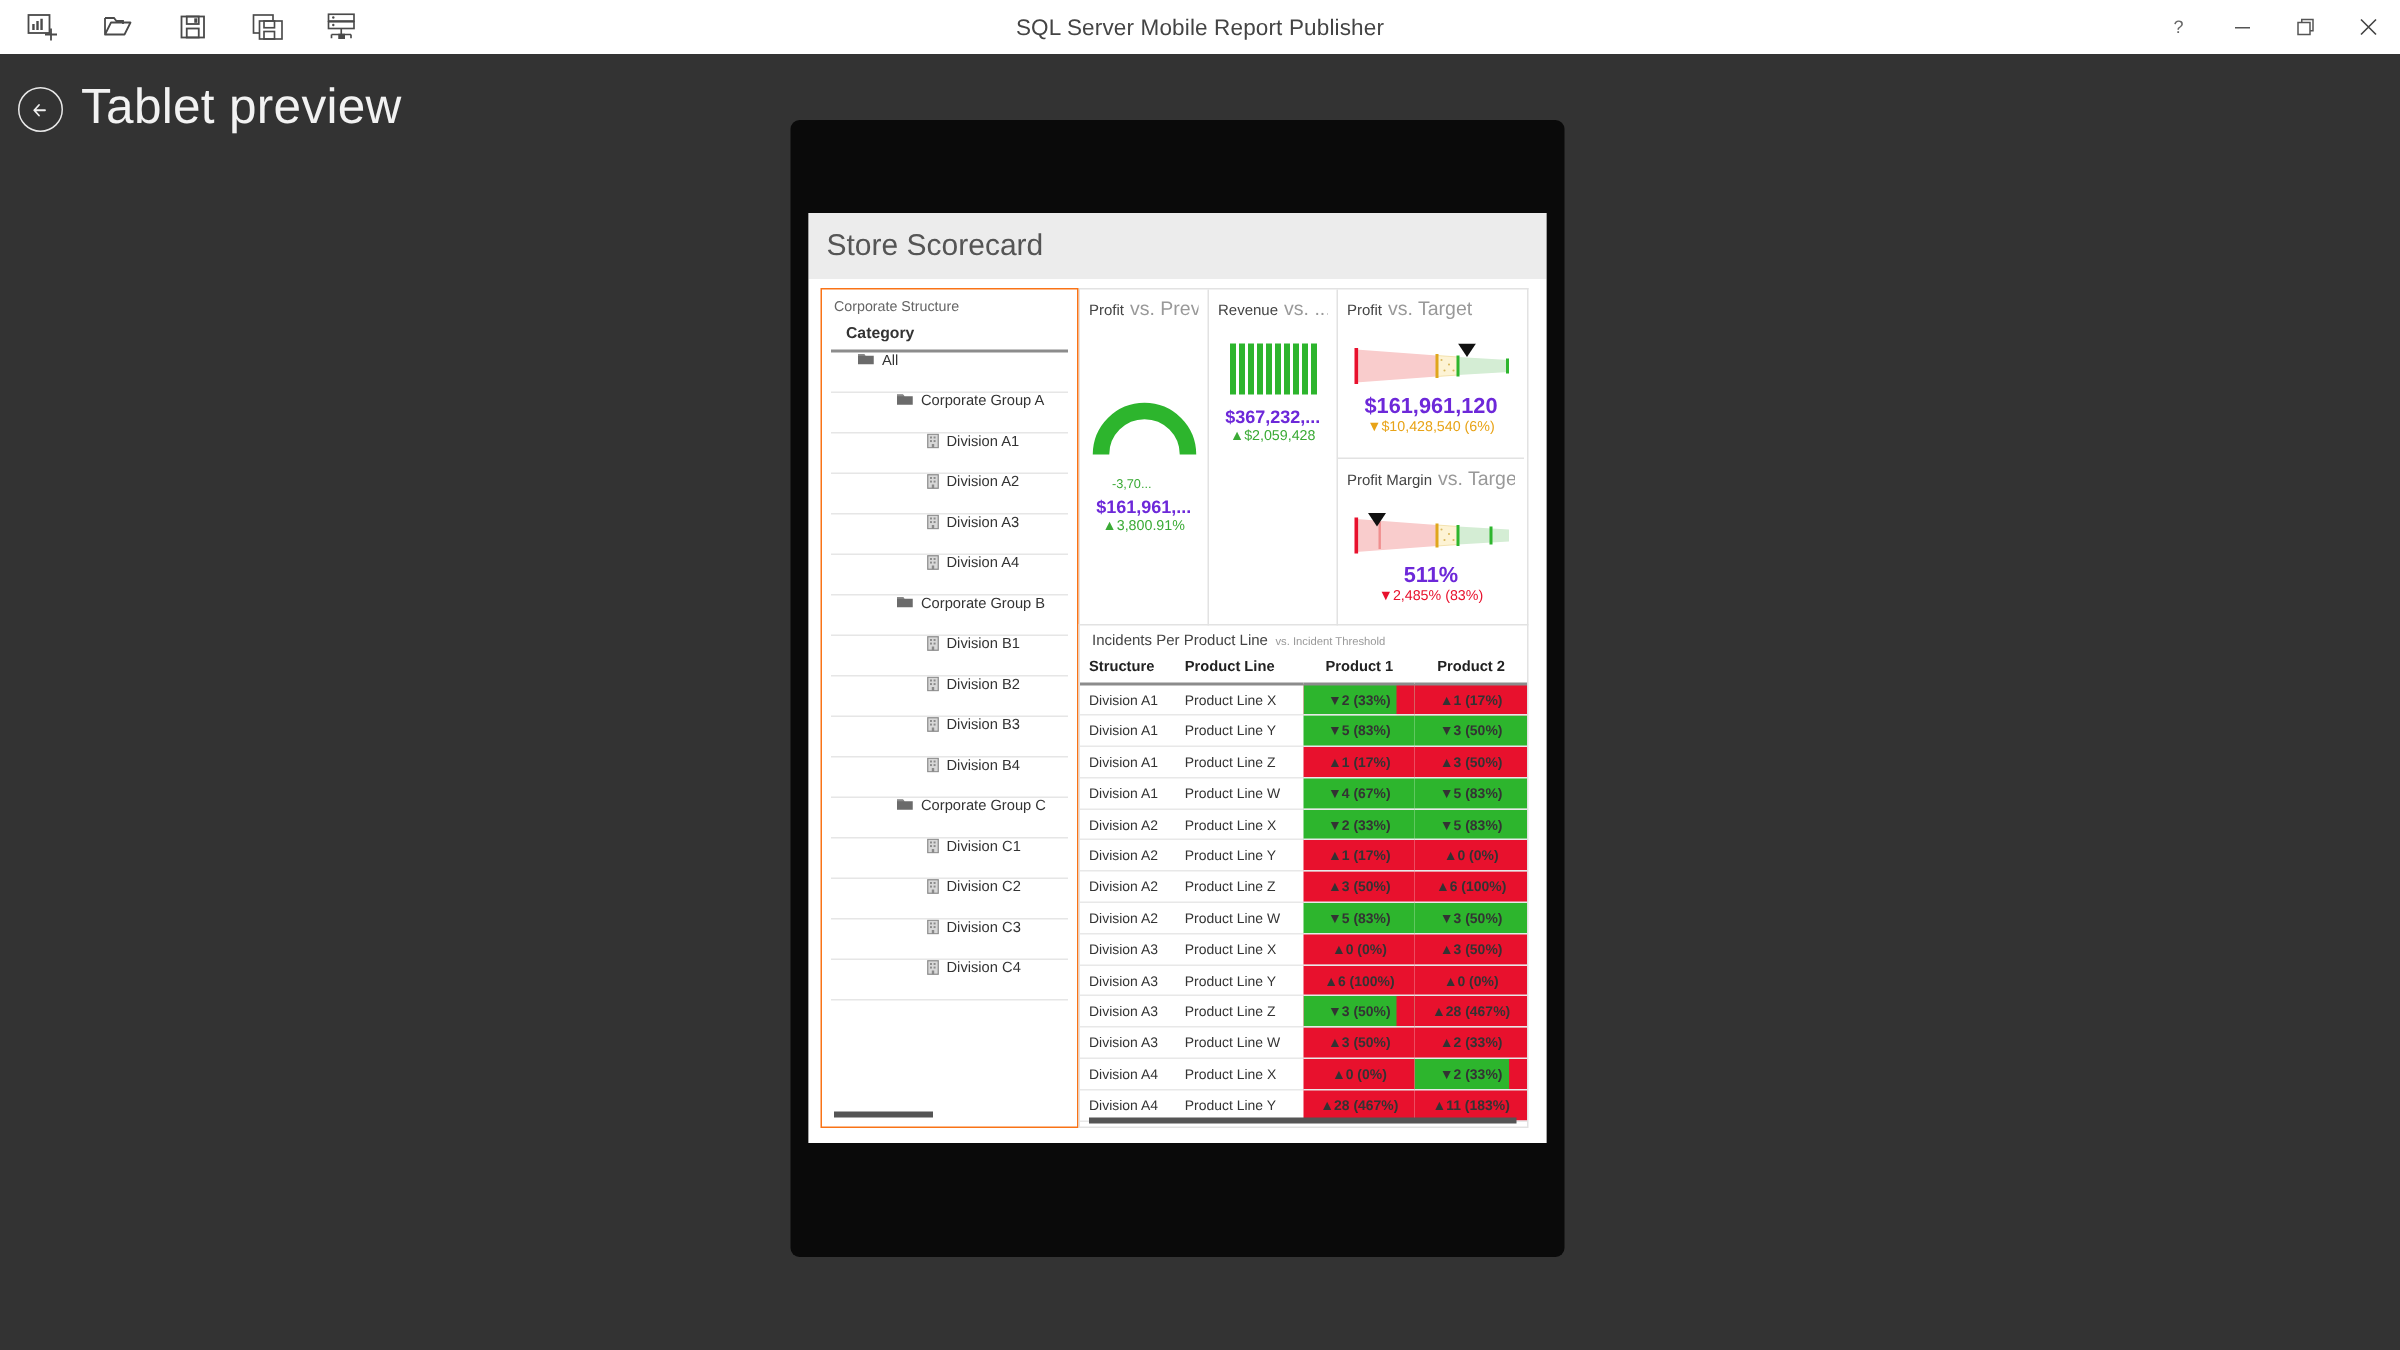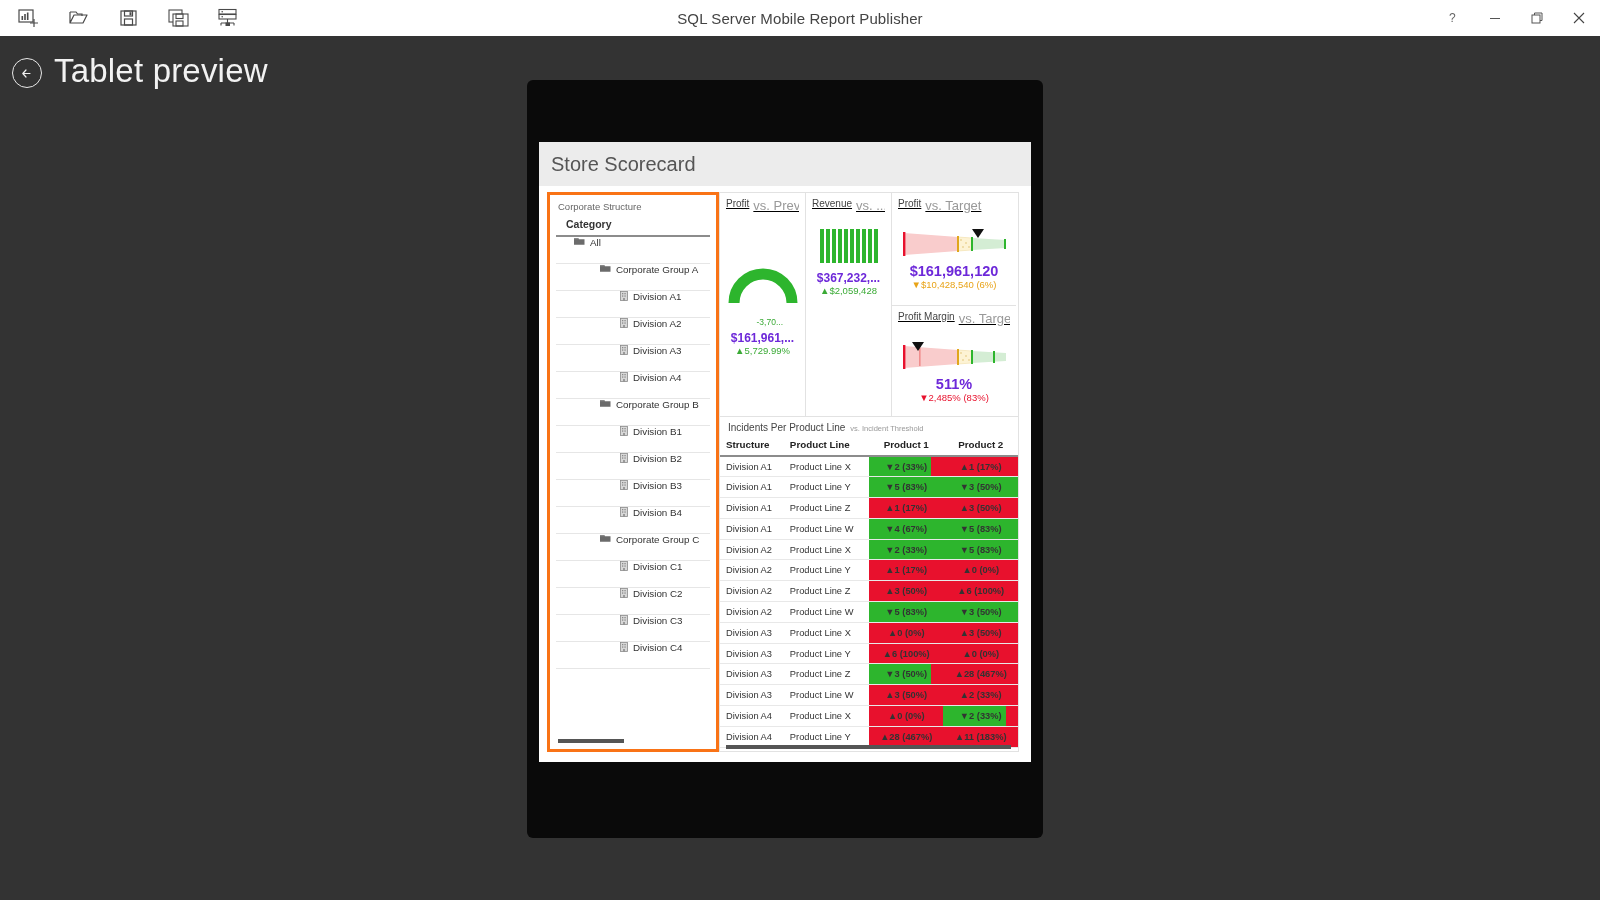--- a/index.html
+++ b/index.html
@@ -86,21 +86,21 @@
     position: absolute; top: 44px; left: 0;
     width: 492px; height: 576px;
     background: #ffffff;
     padding: 6px 8px 0 8px;
   }
   .rpt-grid { display: flex; gap: 0; }
 
   
   .tree-panel {
     width: 172px;
-    border: 3px solid #f97316;
+    border: 1px solid #f97316;
     background: #fff;
     height: 560px;
     position: relative;
   }
   .panel-head {
     padding: 6px 8px 2px 8px;
     font-size: 9.5px; color: #666;
   }
   .tree-colhdr {
     font-size: 10.5px; color: #333; font-weight: bold;
@@ -132,33 +132,33 @@
   .kpi-grid { display: flex; border: 1px solid #e2e2e2; border-bottom: none; }
   .kpi-col-left { width: 86px; border-right: 1px solid #e2e2e2; }
   .kpi-col-mid  { width: 86px; border-right: 1px solid #e2e2e2; }
   .kpi-col-right{ width: 124px; }
 
   .kpi-cell { position: relative; padding: 5px 6px 6px 6px; }
   .kpi-cell + .kpi-cell { border-top: 1px solid #e2e2e2; }
   .kpi-tall { height: 224px; }
   .kpi-half { height: 112px; }
 
-  .kpi-hdr { display: flex; align-items: flex-start; gap: 4px; white-space: nowrap; overflow: hidden; text-decoration: underline; }
+  .kpi-hdr { display: flex; align-items: flex-end; gap: 4px; white-space: nowrap; overflow: hidden; }
   .kpi-name { font-size: 10px; color: #444; }
   .kpi-sub  { font-size: 13px; color: #999; }
 
   .kpi-val { font-size: 12px; font-weight: bold; color: #6d28d9; text-align: center; white-space: nowrap; }
   .kpi-val.big { font-size: 14.5px; }
   .kpi-delta { font-size: 9.5px; text-align: center; white-space: nowrap; }
   .d-green { color: #3aaa35; }
   .d-red { color: #e8112d; }
   .d-amber { color: #e8a317; }
 
   .gauge-wrap { position: relative; height: 74px; margin-top: 44px; }
-  .gauge-label { position: absolute; left: 0; right: 16px; bottom: 4px; text-align: right;
+  .gauge-label { position: absolute; left: 0; right: 16px; bottom: 4px; text-align: center;
                  font-size: 8.5px; color: #3aaa35; }
 
   .bars { display: flex; gap: 2px; justify-content: center; align-items: flex-end;
           height: 34px; margin-top: 16px; }
   .bar { width: 4px; background: #2db52d; }
   .bar.red { background: #e8112d; }
 
   .bullet { height: 34px; margin-top: 16px; position: relative; }
 
   
@@ -503,21 +503,21 @@
                   <span class="kpi-name">Profit</span>
                   <span class="kpi-sub">vs. Previo...</span>
                 </div>
                 <div class="gauge-wrap">
                   <svg width="74" height="48" viewBox="0 0 74 48" style="display:block;margin:0 auto;">
                     <path d="M8 46 A29 29 0 0 1 66 46" fill="none" stroke="#2db52d" stroke-width="11"></path>
                   </svg>
                   <div class="gauge-label">-3,70...</div>
                 </div>
                 <div class="kpi-val">$161,961,...</div>
-                <div class="kpi-delta d-green">▲5,729.99%</div>
+                <div class="kpi-delta d-green">▲3,800.91%</div>
               </div>
             </div>
 
             <div class="kpi-col-mid">
               <div class="kpi-cell kpi-half">
                 <div class="kpi-hdr">
                   <span class="kpi-name">Revenue</span>
                   <span class="kpi-sub">vs. ...</span>
                 </div>
                 <div class="bars" id="rev-bars">

